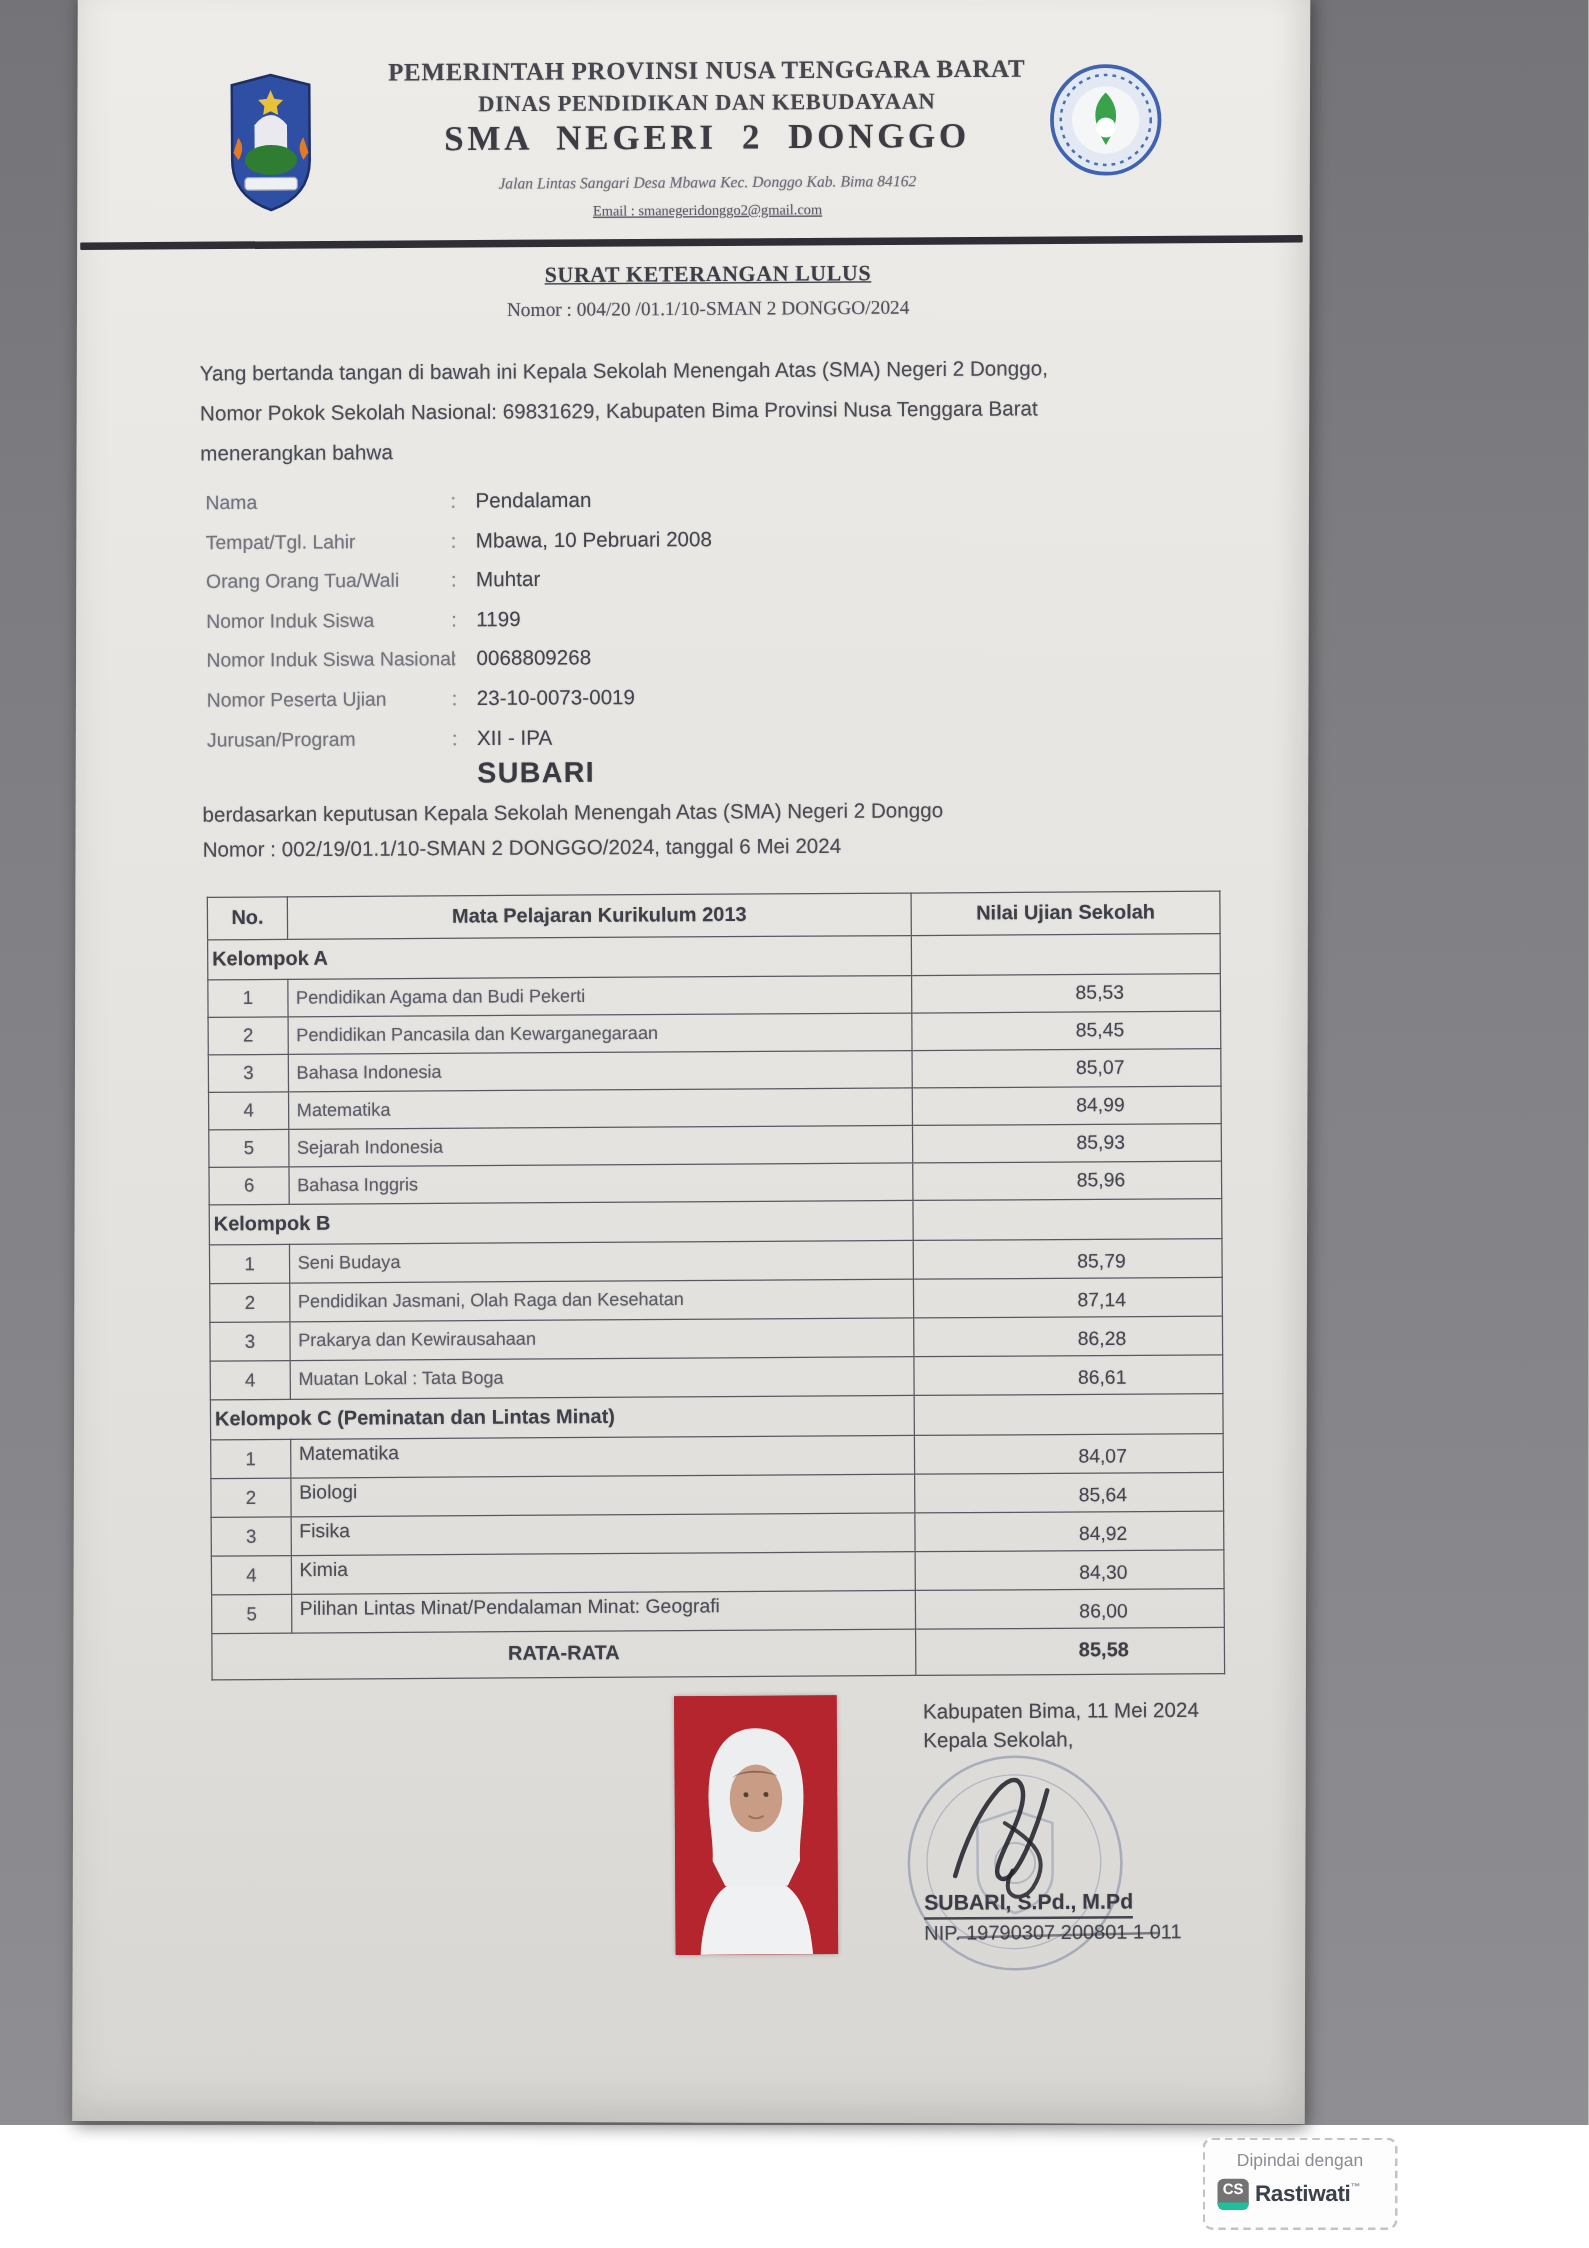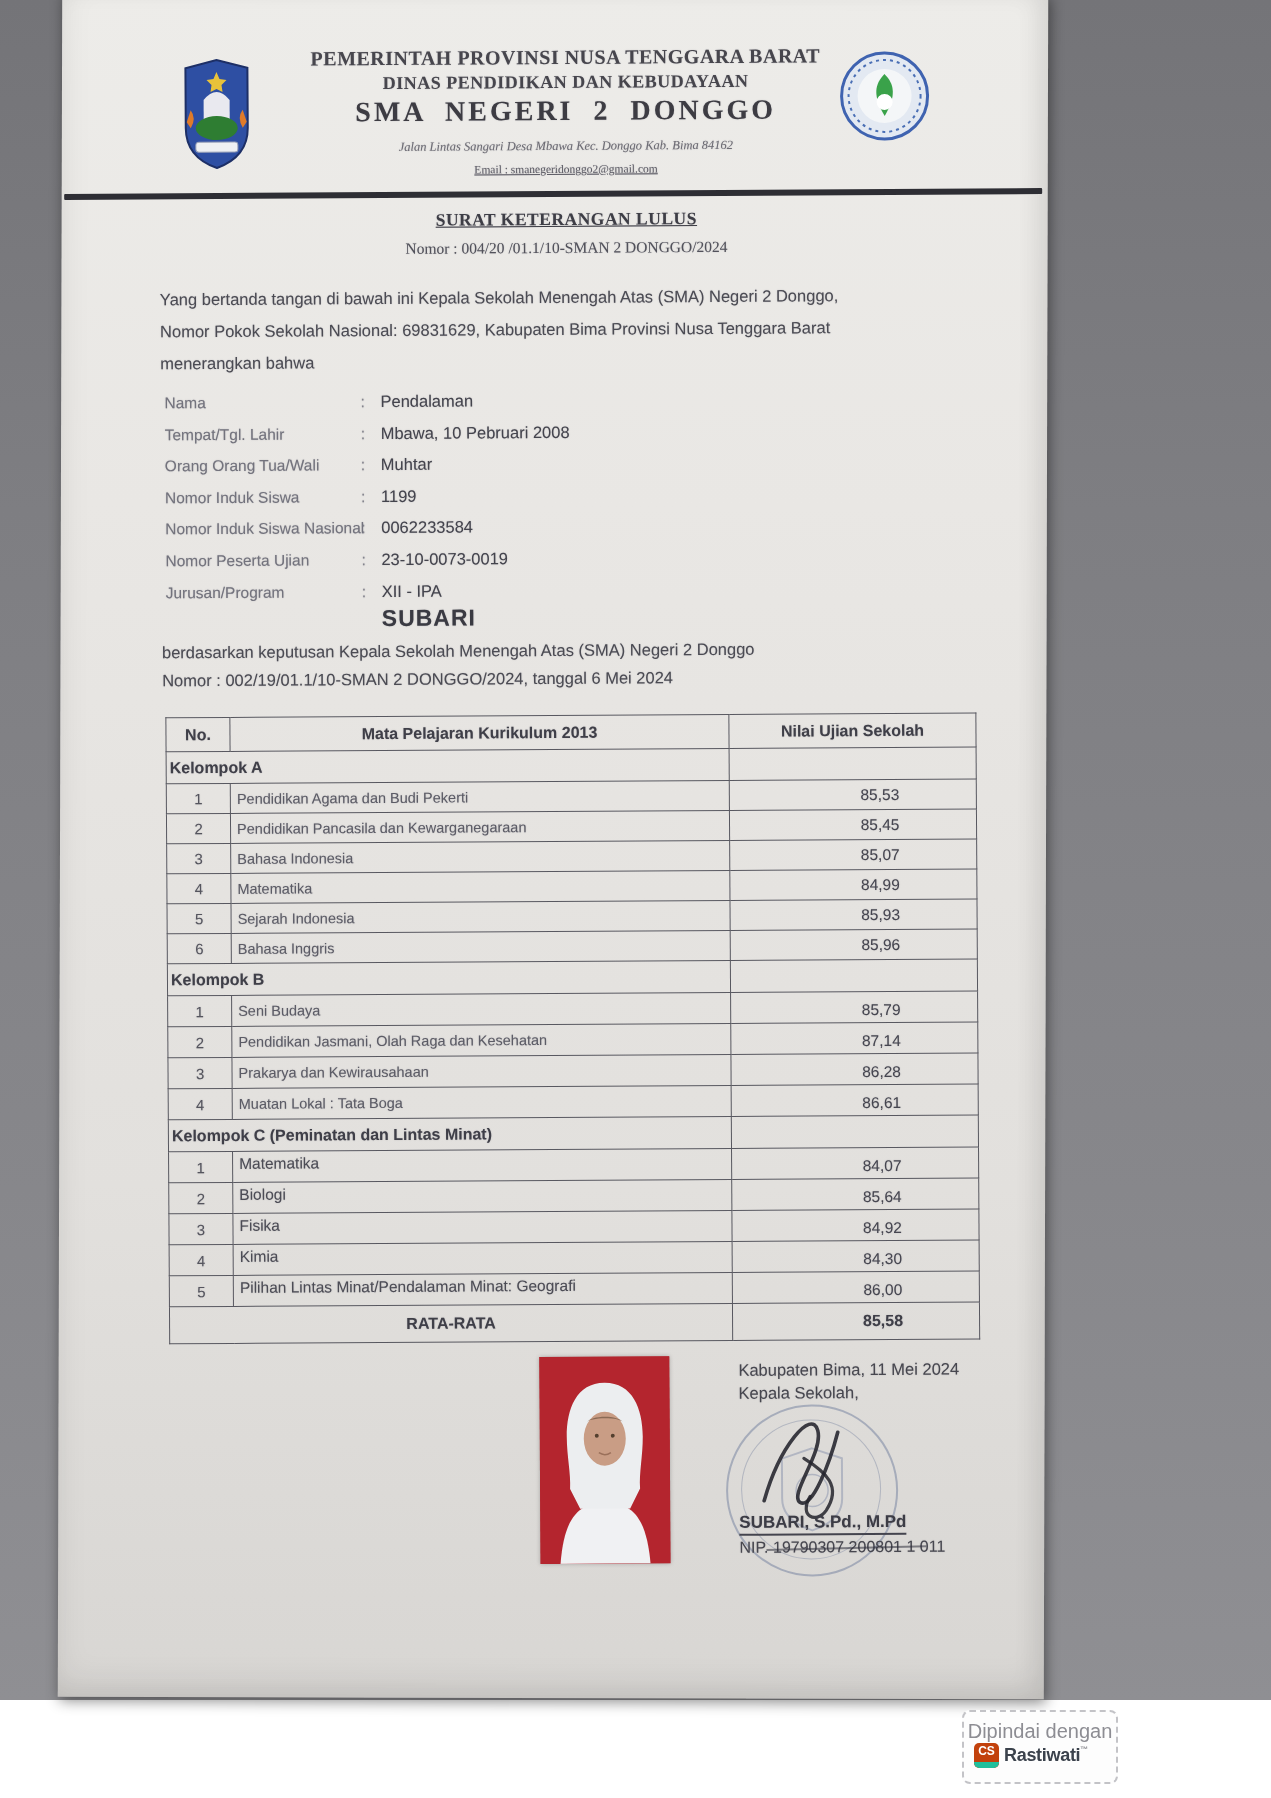--- a/index.html
+++ b/index.html
@@ -67,23 +67,23 @@
          border:1px solid rgba(100,115,150,0.35);}
   .sig-name{left:735px;top:1514px;font-size:17px;font-weight:bold;color:#3c3c45;}
   .sig-name span{display:inline-block;border-bottom:2px solid #44444e;padding-bottom:1px;}
   .sig-nip{left:735px;top:1540px;font-size:16px;color:#47474f;}
   .nip-line{left:762px;top:1549px;width:160px;height:2px;background:rgba(45,45,58,0.55);
             transform:rotate(-1deg);}
   
   .badge{position:absolute;left:962px;top:1710px;width:152px;height:70px;background:#fdfdfd;
          border:2px dashed #c3c3c7;border-radius:8px;}
   .badge-line1{position:absolute;left:0;top:8px;width:100%;text-align:center;
-               font-size:20px;color:#8d8d93;}
+               font-size:14px;color:#8d8d93;}
   .badge-line2{position:absolute;left:10px;top:31px;display:flex;align-items:center;}
-  .cs-icon{width:25px;height:25px;border-radius:5px;background:#c2410c;position:relative;
+  .cs-icon{width:25px;height:25px;border-radius:5px;background:#737373;position:relative;
            overflow:hidden;flex:0 0 auto;}
   .cs-icon .cs-txt{position:absolute;left:0;top:1px;width:100%;text-align:center;
            color:#fff;font-weight:bold;font-size:12px;}
   .cs-icon .cs-teal{position:absolute;left:0;bottom:0;width:100%;height:6px;background:#1fbf9c;
            border-radius:0 0 5px 5px;}
   .cs-brand{font-size:18px;font-weight:bold;color:#3b424c;margin-left:5px;letter-spacing:-0.3px;}
   .cs-tm{font-size:8px;color:#8d8d93;vertical-align:top;}
 </style>
 </head>
 <body>
@@ -146,21 +146,21 @@
       <span class="fvalue">Muhtar</span>
     </div>
     <div class="frow">
       <span class="flabel">Nomor Induk Siswa</span>
       <span class="fcolon">:</span>
       <span class="fvalue">1199</span>
     </div>
     <div class="frow">
       <span class="flabel">Nomor Induk Siswa Nasional</span>
       <span class="fcolon">:</span>
-      <span class="fvalue">0062233584</span>
+      <span class="fvalue">0068809268</span>
     </div>
     <div class="frow">
       <span class="flabel">Nomor Peserta Ujian</span>
       <span class="fcolon">:</span>
       <span class="fvalue">23-10-0073-0019</span>
     </div>
     <div class="frow">
       <span class="flabel">Jurusan/Program</span>
       <span class="fcolon">:</span>
       <span class="fvalue">XII - IPA</span>

